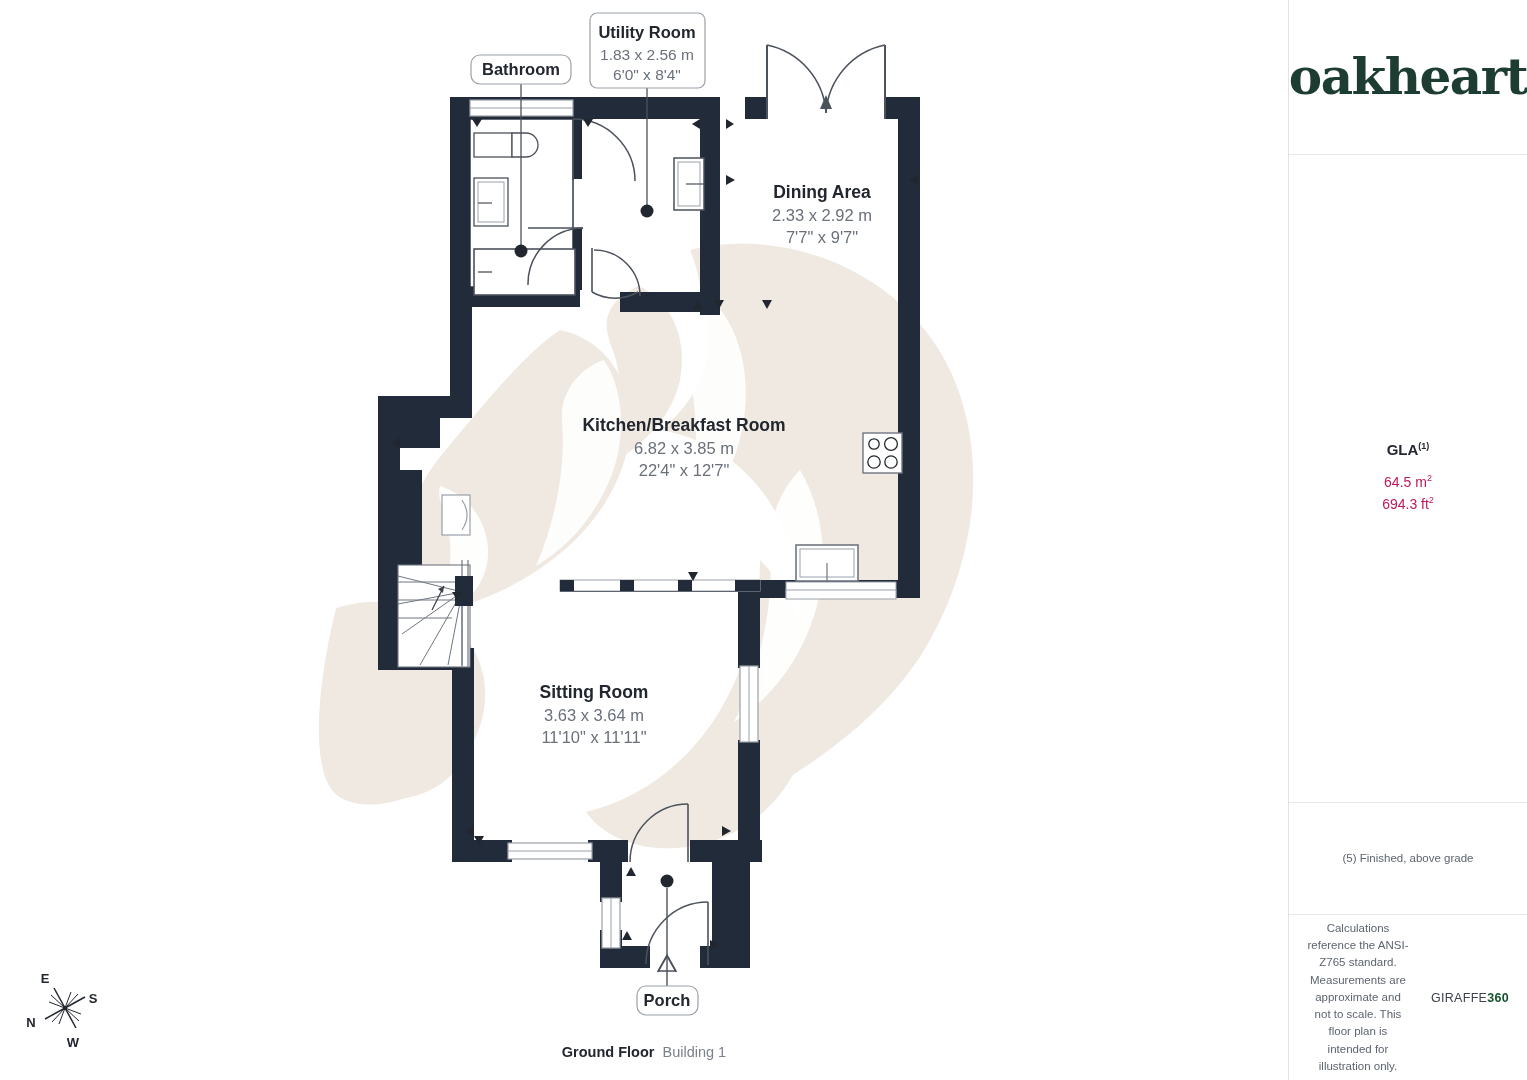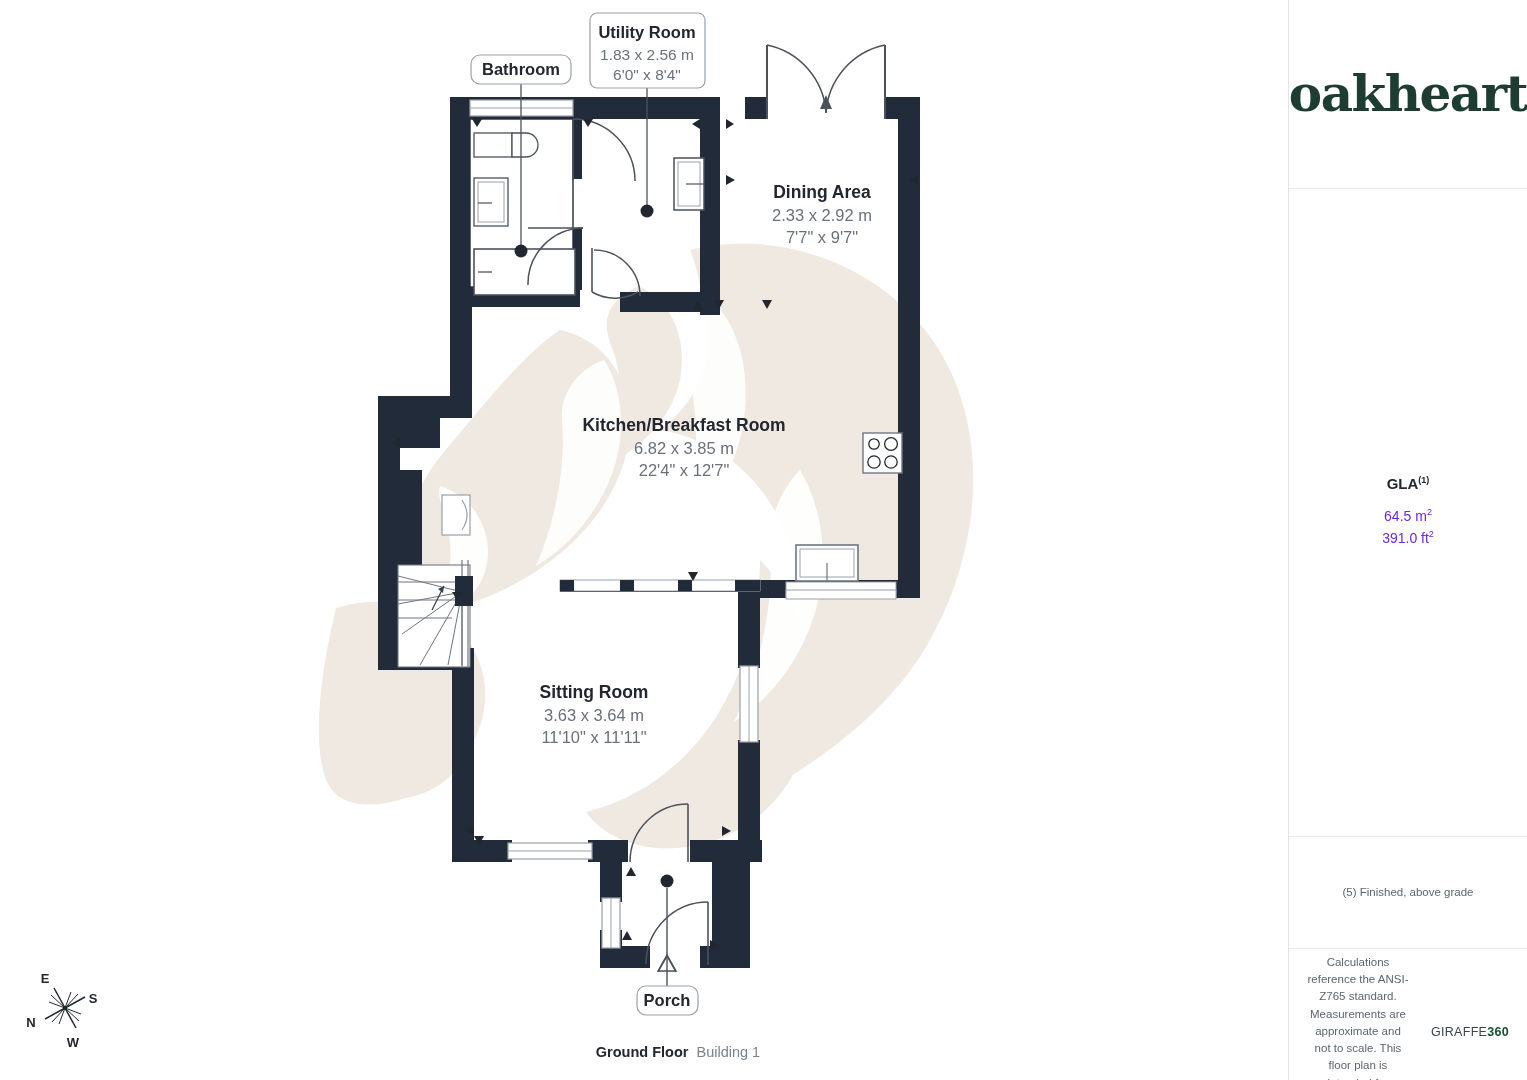--- a/index.html
+++ b/index.html
@@ -42,21 +42,21 @@
     border-left: 1px solid #e3e3e5;
     box-sizing: border-box;
     background: #ffffff;
   }
   .panel-sec {
     box-sizing: border-box;
     width: 100%;
     text-align: center;
   }
   #logo-sec {
-    height: 189px;
+    height: 155px;
     border-bottom: 1px solid #e8e8ea;
     display: flex;
     align-items: center;
     justify-content: center;
   }
   #brand-logo {
     font-family: "DejaVu Serif", serif;
     font-size: 50px;
     font-weight: 700;
     letter-spacing: -1.5px;
@@ -73,21 +73,21 @@
   }
   #gla-title {
     font-size: 15px;
     font-weight: 700;
     color: #22272f;
     margin-bottom: 14px;
   }
   #gla-title sup { font-size: 9px; font-weight: 700; }
   .gla-val {
     font-size: 14px;
-    color: #6d28d9;
+    color: #be185d;
     line-height: 1.55;
   }
   .gla-val sup { font-size: 9px; }
   #notes-sec {
     height: 112px;
     border-bottom: 1px solid #e8e8ea;
     display: flex;
     flex-direction: column;
     align-items: center;
     justify-content: center;
@@ -121,21 +121,20 @@
   #giraffe-logo b { font-weight: 700; color: #14532d; }
 
   
   #floor-caption {
     position: absolute;
     left: 0;
     top: 1044px;
     width: 1288px;
     text-align: center;
     font-size: 14.5px;
-    margin-left: 34px;
   }
   #floor-caption .cap-floor { font-weight: 700; color: #22272f; }
   #floor-caption .cap-building { color: #7b828c; margin-left: 8px; }
 
   
   #compass { position: absolute; left: 22px; top: 970px; width: 110px; height: 90px; }
 </style>
 </head>
 <body>
 
@@ -483,21 +482,21 @@
 
   <div id="side-panel">
 
     <div id="logo-sec" class="panel-sec">
       <div id="brand-logo">oakheart</div>
     </div>
 
     <div id="gla-sec" class="panel-sec">
       <div id="gla-title"><span>GLA</span><sup>(1)</sup></div>
       <div class="gla-val"><span>64.5 m</span><sup>2</sup></div>
-      <div class="gla-val"><span>391.0 ft</span><sup>2</sup></div>
+      <div class="gla-val"><span>694.3 ft</span><sup>2</sup></div>
     </div>
 
     <div id="notes-sec" class="panel-sec">
       <div class="note-line">(5) Finished, above grade</div>
     </div>
 
     <div id="disclaimer-sec" class="panel-sec">
       <div id="disclaimer-text">Calculations reference the ANSI-Z765 standard. Measurements are approximate and not to scale. This floor plan is intended for illustration only.</div>
       <div id="giraffe-logo"><span>GIRAFFE</span><b>360</b></div>
     </div>

